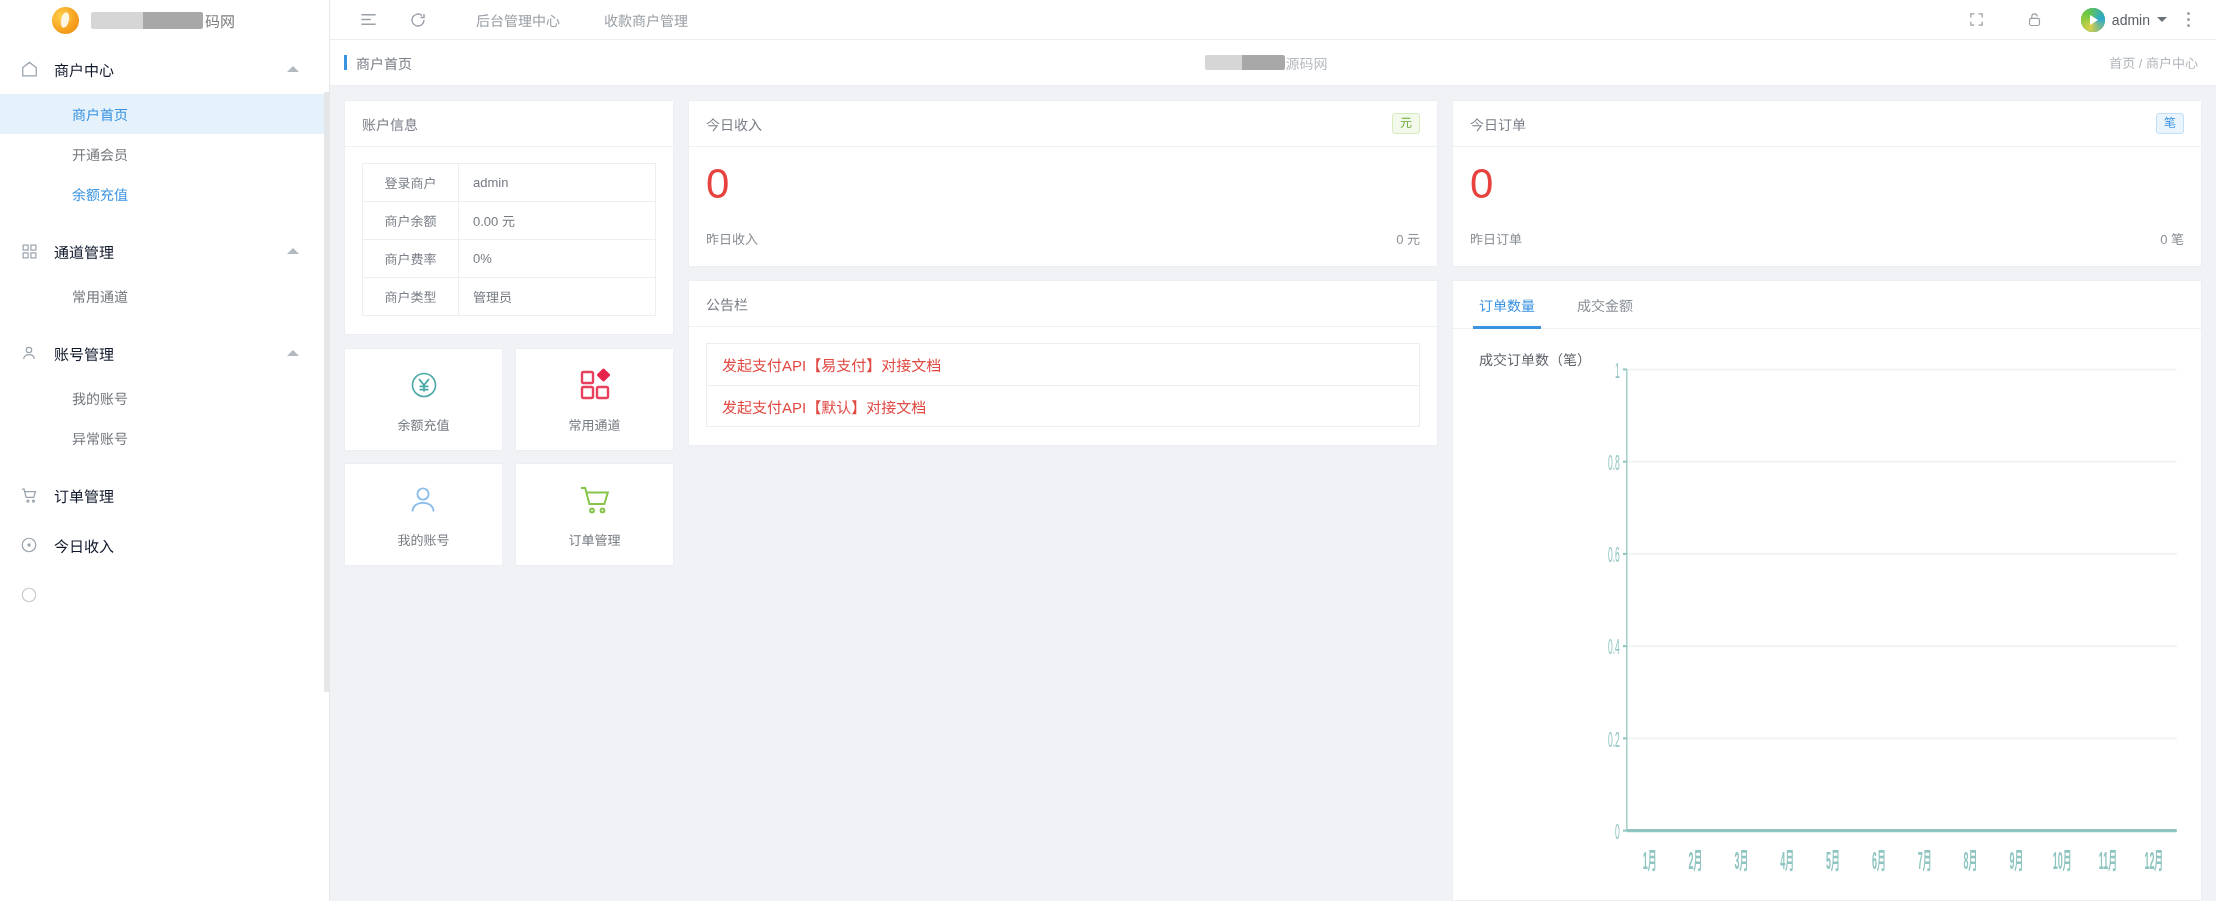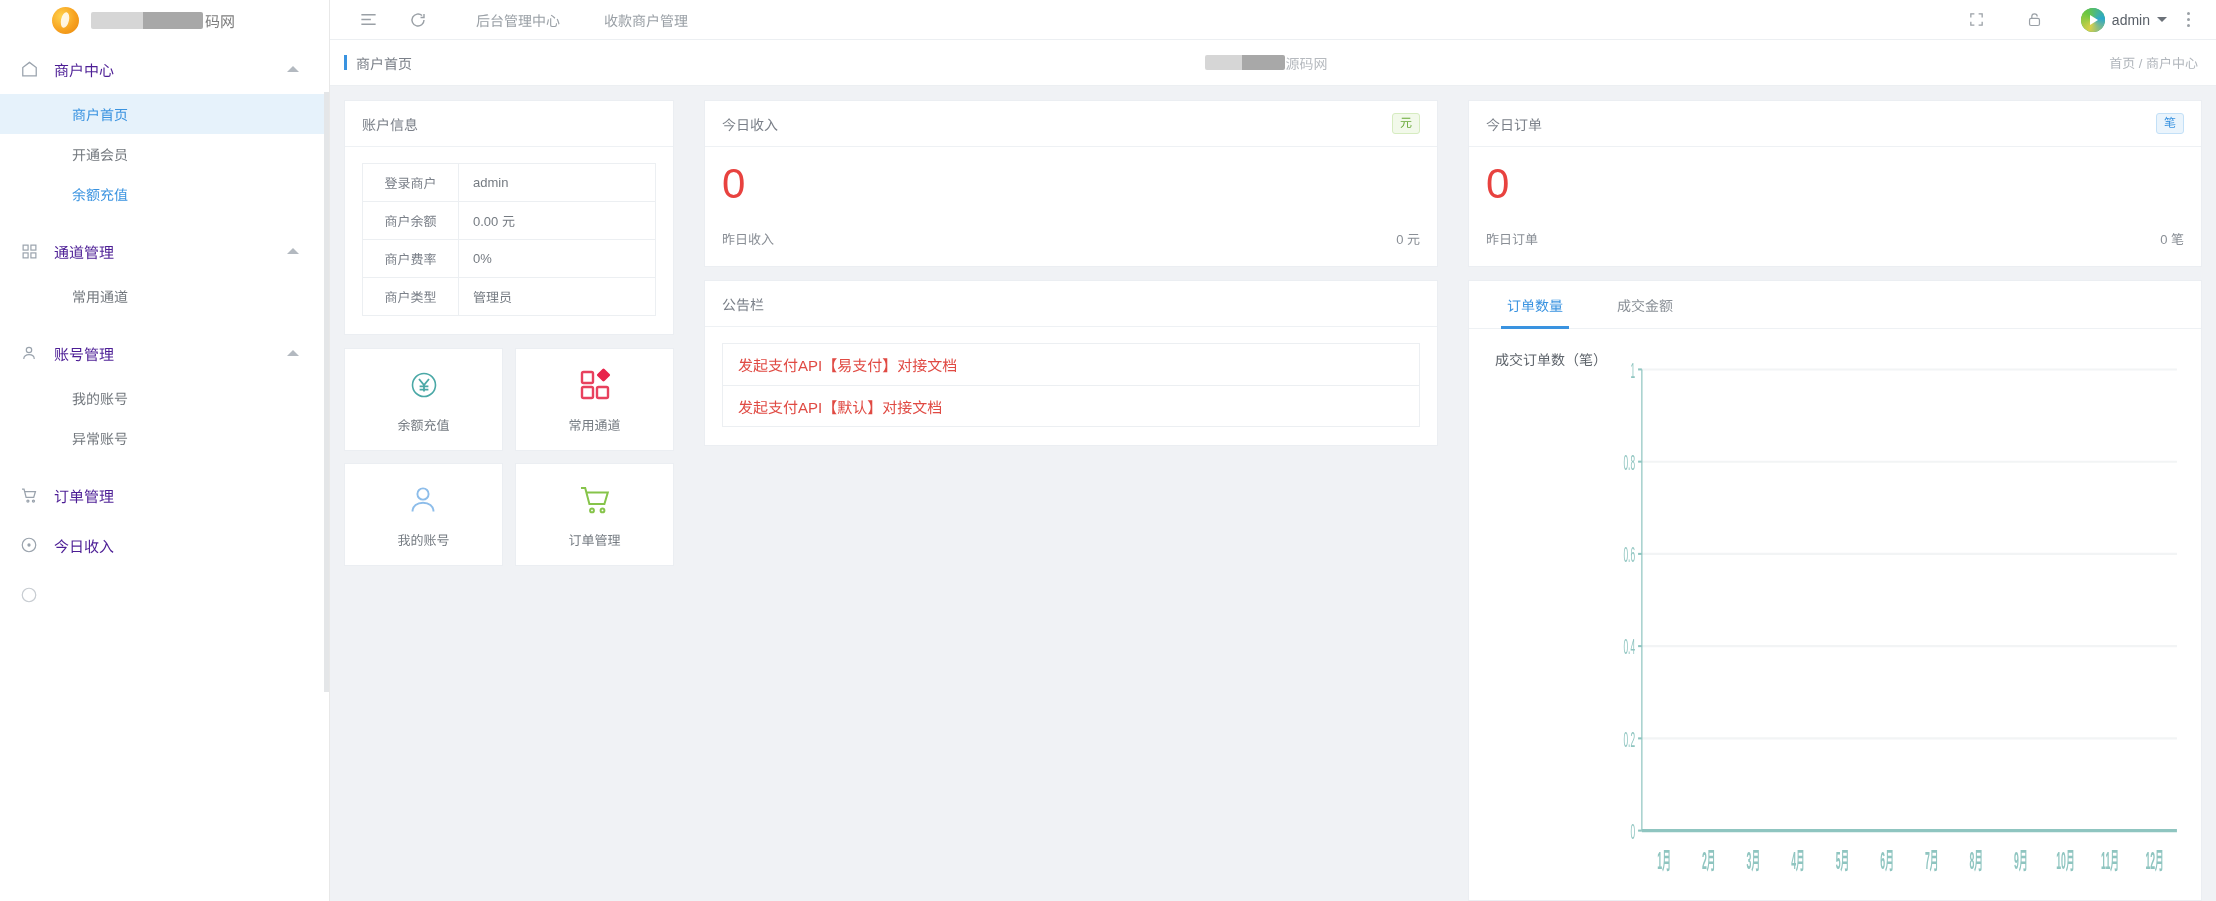--- a/index.html
+++ b/index.html
@@ -47,21 +47,21 @@
   .nav-group-head {
     height: 50px; display: flex; align-items: center;
     padding: 0 30px 0 18px; cursor: pointer; position: relative;
   }
   .nav-ico {
     width: 22px; height: 22px; flex: 0 0 22px; margin-right: 14px;
     display: flex; align-items: center; justify-content: center;
     color: #9aa3ad;
   }
   .nav-ico svg { display:block; }
-  .nav-group-label { font-size: 15px; color: #4c1d95; flex: 1; }
+  .nav-group-label { font-size: 15px; color: #0f172a; flex: 1; }
   .caret {
     width: 0; height: 0;
     border-left: 6px solid transparent; border-right: 6px solid transparent;
     border-bottom: 6px solid #b3b9c0;
   }
   .nav-sub { }
   .nav-item {
     height: 40px; display: flex; align-items: center;
     padding-left: 72px; font-size: 14px; color: #73787e;
     cursor: pointer; position: relative;
@@ -130,21 +130,21 @@
   .crumb-bar-mark { width: 3px; height: 15px; background: #3a93e0; display: block; }
   .crumb-title-text { font-size: 14px; color: #7b8089; }
   .center-mask { position: absolute; left: 0; right: 14px; display: flex; justify-content: center; pointer-events: none; }
   .center-mask .inner { display: flex; align-items: center; gap: 1px; }
   .center-mask .redact { width: 80px; height: 15px; }
   .center-mask .tail { font-size: 14px; color: #b6babf; }
   .crumb-right { margin-left: auto; font-size: 13px; color: #b0b5bb; }
 
   .content {
     flex: 1; padding: 14px 14px 0 14px;
-    display: flex; gap: 30px; min-height: 0;
+    display: flex; gap: 14px; min-height: 0;
   }
   .col-left { width: 330px; flex: 0 0 330px; display: flex; flex-direction: column; gap: 13px; }
   .col-mid  { flex: 1; min-width: 0; display: flex; flex-direction: column; gap: 13px; }
   .col-right{ flex: 1; min-width: 0; display: flex; flex-direction: column; gap: 13px; }
 
   .card { background: #fff; border: 1px solid #ebeef2; }
   .card-head {
     height: 46px; display: flex; align-items: center; padding: 0 17px;
     border-bottom: 1px solid #eef1f4;
   }
@@ -190,21 +190,21 @@
     padding: 0 15px; font-size: 15px; color: #e04a43; cursor: pointer;
     border-bottom: none;
   }
   .notice:last-child { border-bottom: 1px solid #eceff2; }
 
   
   .chart-card { flex: 1; display: flex; flex-direction: column; min-height: 0; }
   .tabs { display: flex; padding: 0 20px; border-bottom: 1px solid #eef1f4; height: 48px; }
   .tab {
     font-size: 14px; color: #8a9097; padding: 0 6px; margin-right: 30px;
-    display: flex; align-items: center; position: relative; cursor: pointer; margin-left: 12px;
+    display: flex; align-items: center; position: relative; cursor: pointer;
   }
   .tab.active { color: #3a93e0; }
   .tab.active::after {
     content: ""; position: absolute; bottom: -1px; left: 0; right: 0;
     height: 3px; background: #3a93e0;
   }
   .chart-wrap { flex: 1; padding: 20px 18px 0 18px; min-height: 0; display: flex; flex-direction: row; }
   .chart-title { font-size: 14px; color: #5e646b; margin-bottom: 14px; padding-left: 8px; }
   .plot { flex: 1; position: relative; min-height: 0; }
   .plot svg { display: block; width: 100%; height: 100%; }

